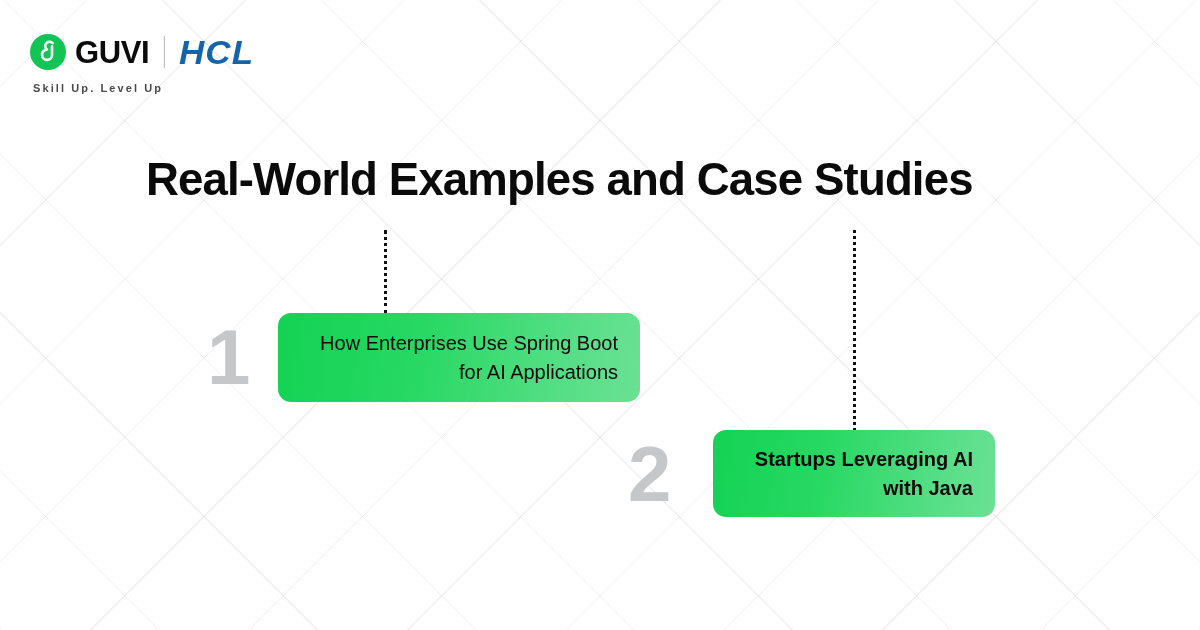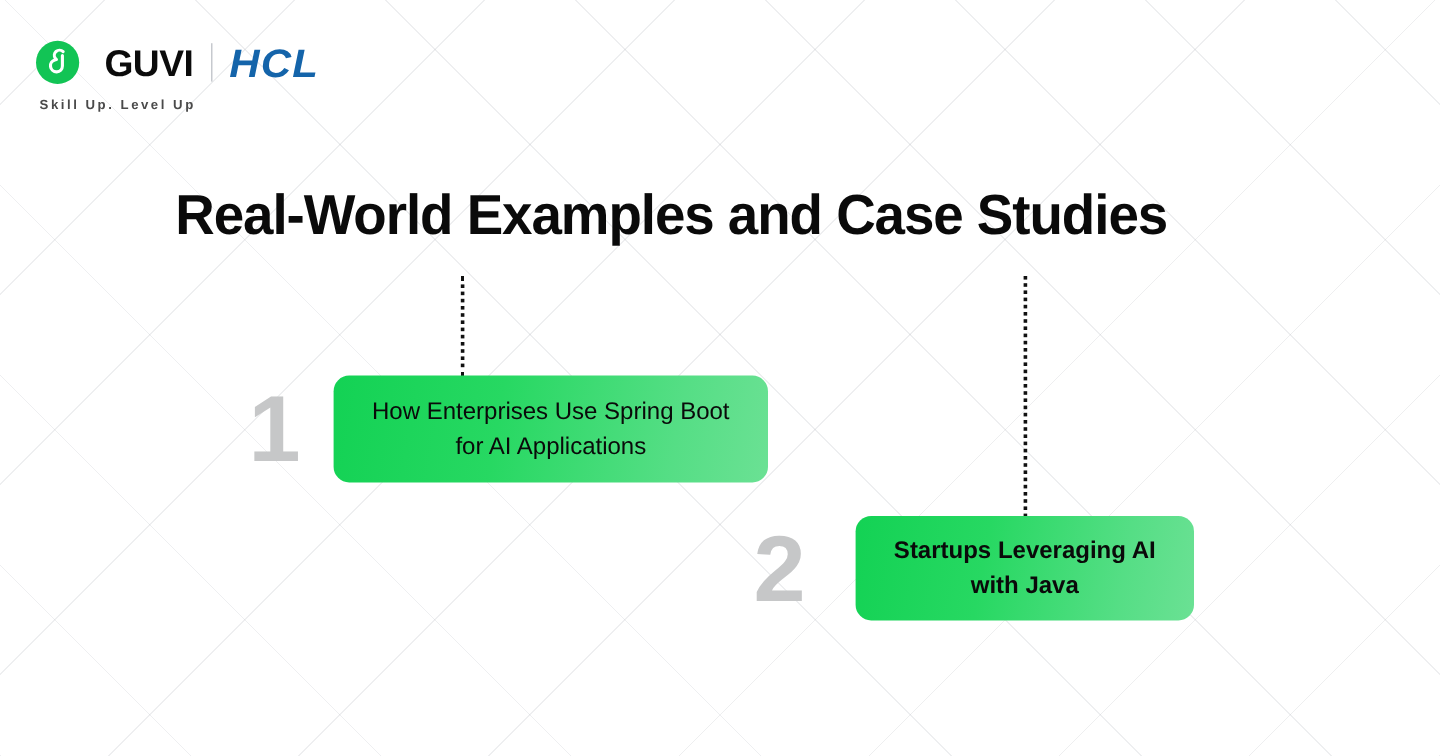--- a/index.html
+++ b/index.html
@@ -52,21 +52,21 @@
     display: flex;
     align-items: center;
     justify-content: center;
     flex: none;
   }
   #guvi-wordmark {
     font-size: 31px;
     font-weight: 700;
     letter-spacing: -0.4px;
     color: #0B0B0B;
-    margin-left: 21px;
+    margin-left: 9px;
     line-height: 1;
     font-family: "Liberation Sans", sans-serif;
   }
   #brand-divider {
     width: 1px;
     height: 32px;
     background: #B9BCC2;
     margin: 0 14px 0 15px;
   }
   #hcl-wordmark {
@@ -127,21 +127,21 @@
   #step-number-1 { left: 207px; top: 318px; }
   #step-number-2 { left: 628px; top: 435px; }
 
   
   .step-card {
     position: absolute;
     border-radius: 13px;
     display: flex;
     align-items: center;
     justify-content: center;
-    text-align: center;
+    text-align: right;
     color: #0A0A0A;
     font-size: 20px;
     line-height: 1.42;
     padding: 0 22px;
     box-sizing: border-box;
     background-image: linear-gradient(100deg, #13D254 0%, #27D862 38%, #55DE85 78%, #6BE194 100%);
   }
   #step-card-1 {
     left: 278px;
     top: 313px;

